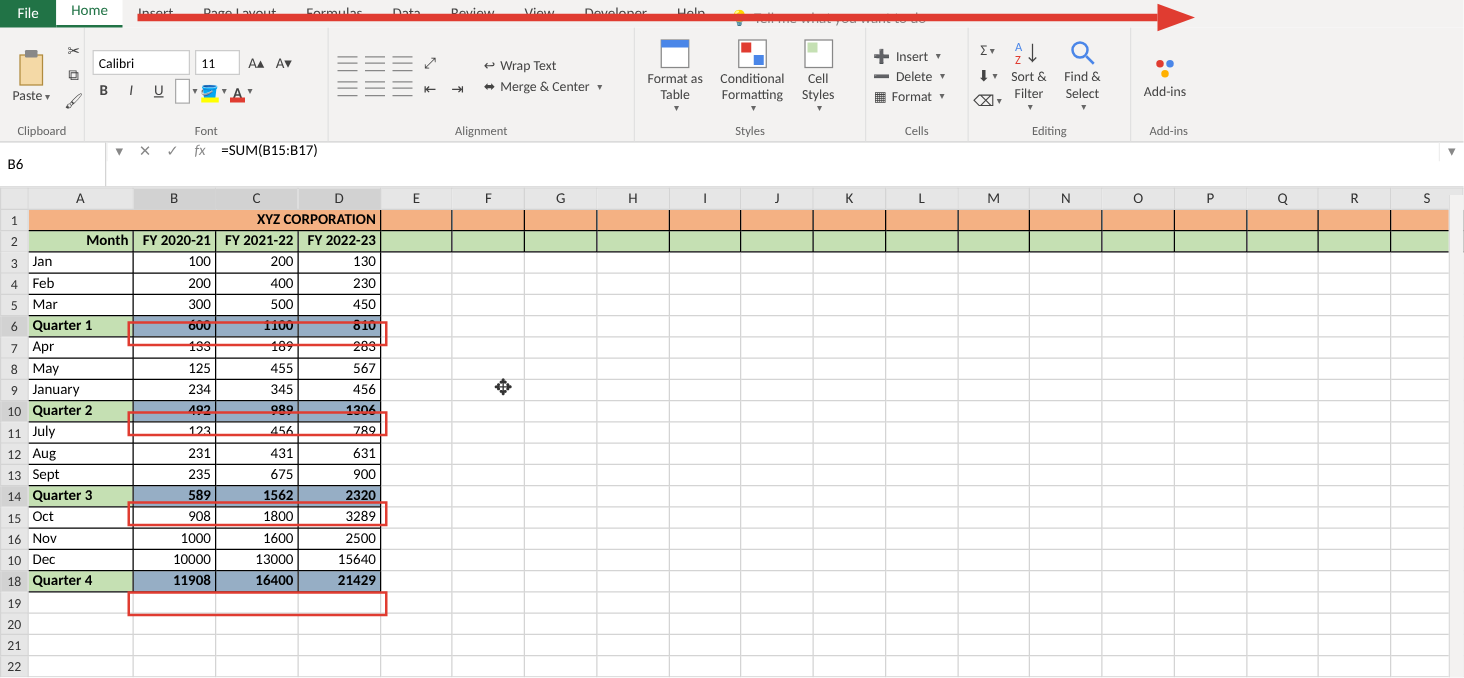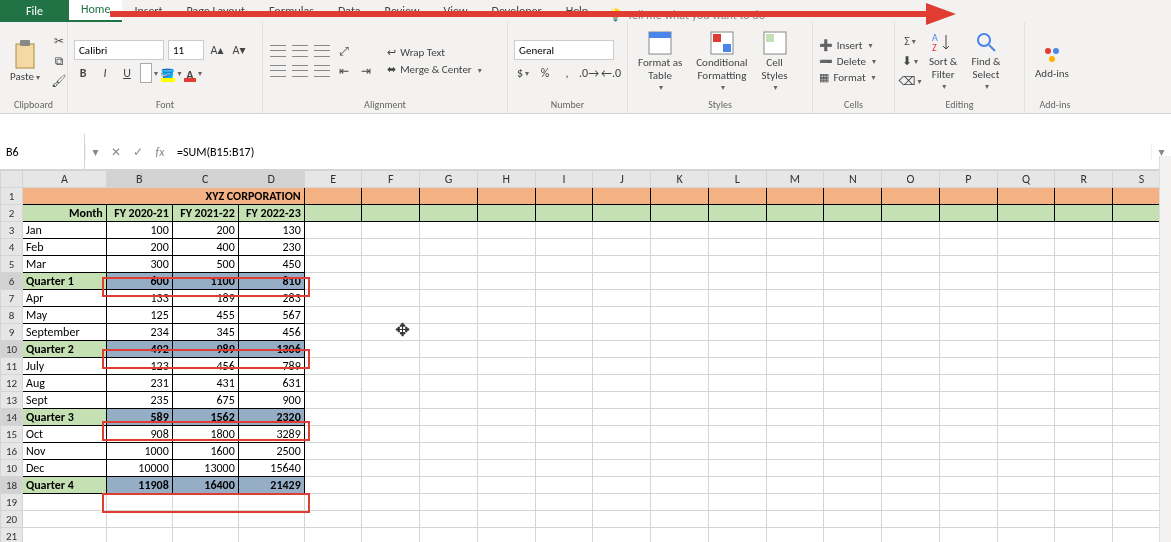--- a/index.html
+++ b/index.html
@@ -1,57 +1,57 @@
 <!DOCTYPE html>
 <html><head>
 <meta charset="utf-8">
 <style>
 * { margin: 0; padding: 0; box-sizing: border-box; font-family: 'Segoe UI', Calibri, sans-serif; }
 body { width: 1171px; height: 542px; background: #fff; position: relative; overflow: hidden; }
 
 
 .tab-row { height: 22px; display: flex; align-items: flex-end; background: #f3f2f1; font-size: 12px; position: relative; }
-.tab-file { background: #217346; color: #fff; padding: 4px 26px; height: 22px; display: flex; align-items: center; }
+.tab-file { background: #217346; color: #fff; padding: 4px 14px; height: 22px; display: flex; align-items: center; }
 .tab { padding: 4px 12px; color: #444; cursor: pointer; }
 .tab.active { background: #fff; border-bottom: 2px solid #217346; color: #217346; }
 .tell-me { display:flex; align-items:center; padding: 0 8px; color:#888; font-size:12px; gap:4px; }
 .lightbulb { font-size:12px; }
 
 
 .ribbon { height: 92px; background: #f3f2f1; border-bottom: 1px solid #d4d4d4; display:flex; }
 .rgroup { border-right: 1px solid #e1e1e1; padding: 4px 6px 2px 6px; display:flex; flex-direction:column; justify-content:space-between; }
 .rgroup-label { text-align:center; font-size:10px; color:#666; padding:2px 0 0 0; }
 .rgroup-body { display:flex; gap:6px; flex:1; }
 .vstack { display:flex; flex-direction:column; gap:2px; justify-content:center; }
 .hstack { display:flex; gap:4px; align-items:center; }
 .big-btn { display:flex; flex-direction:column; align-items:center; justify-content:center; padding:2px 4px; cursor:pointer; }
 .big-btn-label { font-size:11px; color:#444; }
 .dd-caret::after{ content:"▾"; font-size:8px; color:#666; margin-left:2px;}
-.font-sel { width:90px; height:20px; font-size:11px; border:1px solid #ccc; background:#fff; padding:0 4px;}
+.font-sel { width:78px; height:20px; font-size:11px; border:1px solid #ccc; background:#fff; padding:0 4px;}
 .size-sel { width:36px; height:20px; font-size:11px; border:1px solid #ccc; background:#fff; padding:0 4px;}
 .ico { width:18px; height:18px; display:inline-flex; align-items:center; justify-content:center; font-size:12px; color:#444; cursor:pointer; }
 .box-ico { width:20px;height:20px;border:1px solid #aaa; background:#fff; display:inline-block; position:relative; }
 .fill-ico { width:20px;height:18px; display:inline-flex; align-items:flex-end; justify-content:center; position:relative; }
 .fill-ico .bar { position:absolute; bottom:0; left:0; right:0; height:4px; }
 .gen-sel { width:100px; height:20px; font-size:11px; border:1px solid #ccc; background:#fff; padding:0 4px;}
 .cell-btn { font-size:11px; color:#444; padding:1px 0; cursor:pointer; display:flex; align-items:center; gap:4px;}
 .mini-grid { display:inline-block; width:16px; height:12px; background:
   linear-gradient(#888,#888) 0 0/16px 1px no-repeat,
   linear-gradient(#888,#888) 0 5px/16px 1px no-repeat,
   linear-gradient(#888,#888) 0 11px/16px 1px no-repeat;
 }
 svg { display:block; }
 
 
 .red-arrow { position:absolute; top:5px; left:110px; right:215px; height:18px; pointer-events:none; z-index:5;}
 .red-arrow .shaft { position:absolute; top:6px; left:0; right:30px; height:6px; background:#e03c31; }
 .red-arrow .head { position:absolute; right:0; top:-2px; width:0;height:0; border-left:30px solid #e03c31; border-top:11px solid transparent; border-bottom:11px solid transparent;}
 
 
-.fbar { height:36px; border-bottom:1px solid #d4d4d4; display:flex; align-items:center; font-size:12px;margin-top:20px; }
+.fbar { height:36px; border-bottom:1px solid #d4d4d4; display:flex; align-items:flex-start; font-size:12px; }
 .namebox { width:85px; border-right:1px solid #d4d4d4; padding:0 6px; height:100%; display:flex; align-items:center;}
 .fbar-ico { width:22px; text-align:center; color:#888; cursor:pointer;}
 .fbox { flex:1; padding:0 6px; }
 .fbar-caret { width:20px; text-align:center; color:#888; border-left:1px solid #eee; }
 
 
 .grid-wrap { position:relative; overflow:hidden; }
 .sheet { border-collapse:collapse; table-layout:fixed; }
 .sheet th, .sheet td { border:1px solid #d4d4d4; font-size:12px; height:17px; padding:0; overflow:hidden; white-space:nowrap; }
 .sheet thead th { background:#e6e6e6; color:#333; font-weight:normal; text-align:center; }
@@ -183,33 +183,20 @@
           </div>
         <div class="cell-btn dd-caret">
             <span>⬌</span>
             <span>Merge &amp; Center</span>
           </div>
       </div>
     </div>
     <div class="rgroup-label">Alignment</div>
   </div>
 
-  <div class="rgroup" style="width:120px">
-    <div class="rgroup-body vstack" style="gap:4px">
-      <input class="gen-sel" value="General" style="">
-      <div class="hstack">
-        <span class="ico dd-caret">$</span>
-        <span class="ico">%</span>
-        <span class="ico">,</span>
-        <span class="ico">.0→</span>
-        <span class="ico">←.0</span>
-      </div>
-    </div>
-    <div class="rgroup-label">Number</div>
-  </div>
 
   <div class="rgroup" style="width:185px">
     <div class="rgroup-body">
       <div class="big-btn dd-caret">
         <svg width="26" height="26">
             <rect x="2" y="2" width="22" height="22" fill="#fff" stroke="#888"></rect>
             <rect x="2" y="2" width="22" height="6" fill="#4a86e8"></rect>
           </svg>
         <span class="big-btn-label">Format as</span>
           <span class="big-btn-label">Table</span>
@@ -523,21 +510,21 @@
           <td></td>
           <td></td>
           <td></td>
           <td></td>
           <td></td>
           <td></td>
           <td></td>
         </tr>
         <tr>
           <th>9</th>
-          <td class="data-b txt">September</td>
+          <td class="data-b txt">January</td>
           <td class="data-b">234</td>
           <td class="data-b">345</td>
           <td class="data-b">456</td>
           <td></td>
           <td></td>
           <td></td>
           <td></td>
           <td></td>
           <td></td>
           <td></td>

